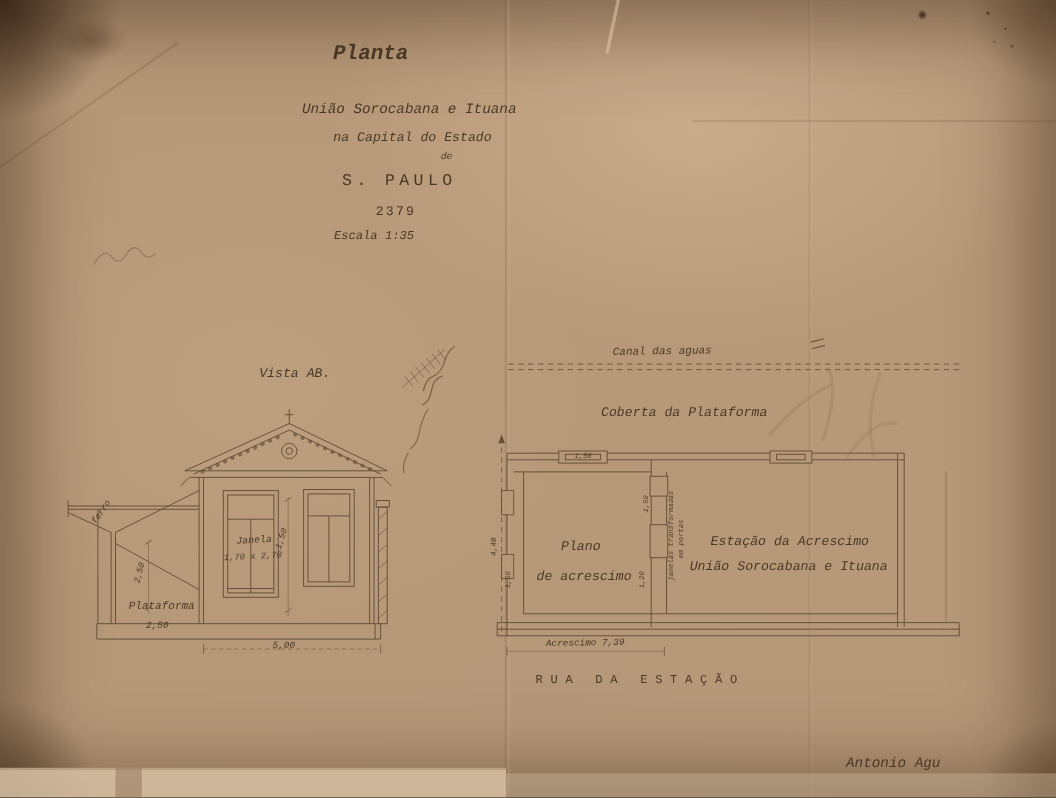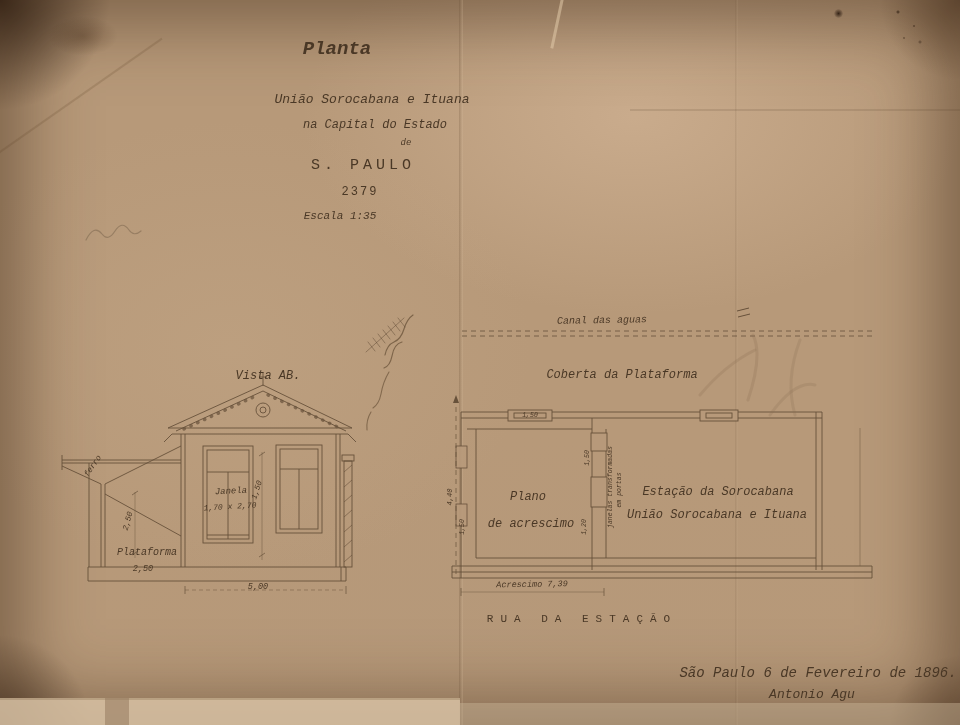--- a/index.html
+++ b/index.html
@@ -150,42 +150,41 @@
   </svg>
 
   <span class="lbl hand" style="left:337px;top:49px;font-size:19px;font-weight:bold;">Planta</span>
   <span class="lbl hand" style="left:372px;top:99px;font-size:13px;">União Sorocabana e Ituana</span>
   <span class="lbl hand" style="left:375px;top:125px;font-size:12px;">na Capital do Estado</span>
   <span class="lbl hand" style="left:381px;top:143px;font-size:9px;margin-left:25px;">de</span>
   <span class="lbl caps" style="left:363px;top:165px;font-size:15px;letter-spacing:4px;">S. PAULO</span>
   <span class="lbl caps" style="left:360px;top:192px;font-size:12px;letter-spacing:2px;">2379</span>
   <span class="lbl hand" style="left:340px;top:216px;font-size:11px;">Escala 1:35</span>
 
-  <span class="lbl hand" style="left:268px;top:376px;font-size:12px;">Vista AB.</span>
+  <span class="lbl hand" style="left:268px;top:340px;font-size:12px;">Vista AB.</span>
   <span class="lbl hand" style="left:231px;top:492px;font-size:9px;transform:translate(-50%,-50%) rotate(-3deg);">Janela</span>
   <span class="lbl hand" style="left:230px;top:507px;font-size:8px;transform:translate(-50%,-50%) rotate(-3deg);">1,70 x 2,70</span>
   <span class="lbl hand" style="left:257px;top:490px;font-size:8px;transform:translate(-50%,-50%) rotate(-72deg);">1,50</span>
   <span class="lbl hand" style="left:93px;top:466px;font-size:8px;transform:translate(-50%,-50%) rotate(-55deg);">ferro</span>
   <span class="lbl hand" style="left:128px;top:521px;font-size:8px;transform:translate(-50%,-50%) rotate(-75deg);">2,50</span>
   <span class="lbl hand" style="left:147px;top:553px;font-size:10px;">Plataforma</span>
   <span class="lbl hand" style="left:143px;top:569px;font-size:8.5px;">2,50</span>
   <span class="lbl hand" style="left:258px;top:587px;font-size:8.5px;text-align:right;">5,00</span>
 
   <span class="lbl hand" style="left:602px;top:321px;font-size:10px;transform:translate(-50%,-50%) rotate(-1deg);">Canal das aguas</span>
   <span class="lbl hand" style="left:622px;top:375px;font-size:12px;">Coberta da Plataforma</span>
   <span class="lbl hand" style="left:528px;top:497px;font-size:12px;">Plano</span>
   <span class="lbl hand" style="left:531px;top:524px;font-size:12px;">de acrescimo</span>
-  <span class="lbl hand" style="left:718px;top:492px;font-size:12px;">Estação da Sorocabana</span>
+  <span class="lbl hand" style="left:718px;top:492px;font-size:12px;">Estação da Acrescimo</span>
   <span class="lbl hand" style="left:717px;top:515px;font-size:12px;">União Sorocabana e Ituana</span>
   <span class="lbl hand r90" style="left:611px;top:487px;font-size:6.5px;">janelas transformadas</span>
   <span class="lbl hand r90" style="left:620px;top:490px;font-size:6.5px;">em portas</span>
   <span class="lbl hand" style="left:530px;top:416px;font-size:6.5px;">1,50</span>
   <span class="lbl hand r90" style="left:588px;top:458px;font-size:6.5px;">1,50</span>
   <span class="lbl hand r90" style="left:585px;top:527px;font-size:6.5px;">1,20</span>
   <span class="lbl hand r90" style="left:463px;top:527px;font-size:6.5px;">1,50</span>
   <span class="lbl hand r90" style="left:450px;top:497px;font-size:7px;">4,40</span>
   <span class="lbl hand" style="left:532px;top:585px;font-size:8.5px;transform:translate(-50%,-50%) rotate(-1deg);">Acrescimo 7,39</span>
 
   <span class="lbl caps" style="left:582px;top:619px;font-size:11px;letter-spacing:7px;">RUA DA ESTAÇÃO</span>
-  <span class="lbl hand" style="left:818px;top:673px;font-size:14px;">São Paulo 6 de Fevereiro de 1896.</span>
   <span class="lbl hand" style="left:812px;top:694px;font-size:13px;">Antonio Agu</span>
 
 </div>
 
 </body></html>

